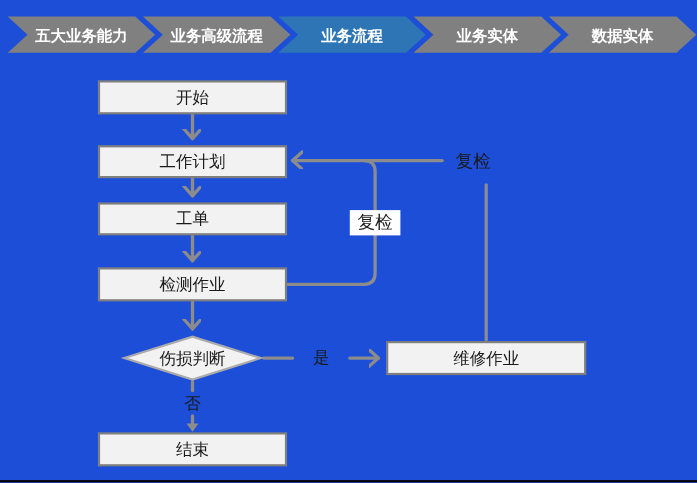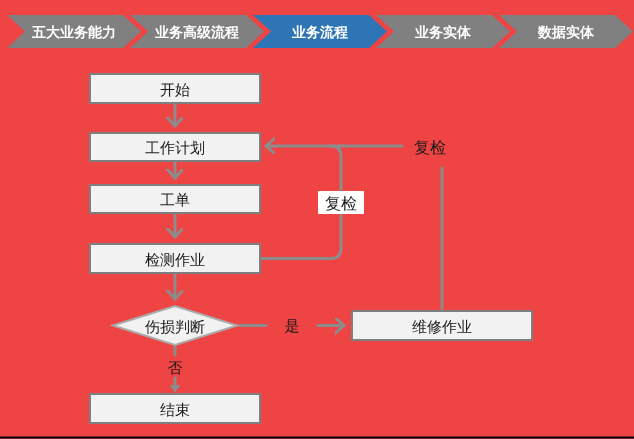--- a/index.html
+++ b/index.html
@@ -1,16 +1,16 @@
 <!DOCTYPE html>
 <html><head>
 <meta charset="utf-8">
 <style>
   html,body{margin:0;padding:0;background:#ffffff;}
-  .screen{position:relative;width:634px;height:439px;background:#ef4444;overflow:hidden;
+  .screen{position:relative;width:634px;height:439px;background:#1d4ed8;overflow:hidden;
           font-family:"Liberation Sans",sans-serif;}
   svg text{text-anchor:middle;dominant-baseline:central;
            font-family:"Liberation Sans","DejaVu Sans",sans-serif;}
   .nav-seg{fill:#808080;}
   .nav-seg.active{fill:#2E75B6;}
   .nav-label{fill:#ffffff;font-size:14px;font-weight:bold;}
   .node-rect{fill:#F2F2F2;stroke:#7F7F7F;stroke-width:2;}
   .decision-shape{fill:#F2F2F2;stroke:#ABABAB;stroke-width:2;}
   .conn{fill:none;stroke:#8C8C8C;stroke-width:3;stroke-linecap:round;stroke-linejoin:round;}
   .node-label{fill:#1A1A1A;font-size:15px;}

